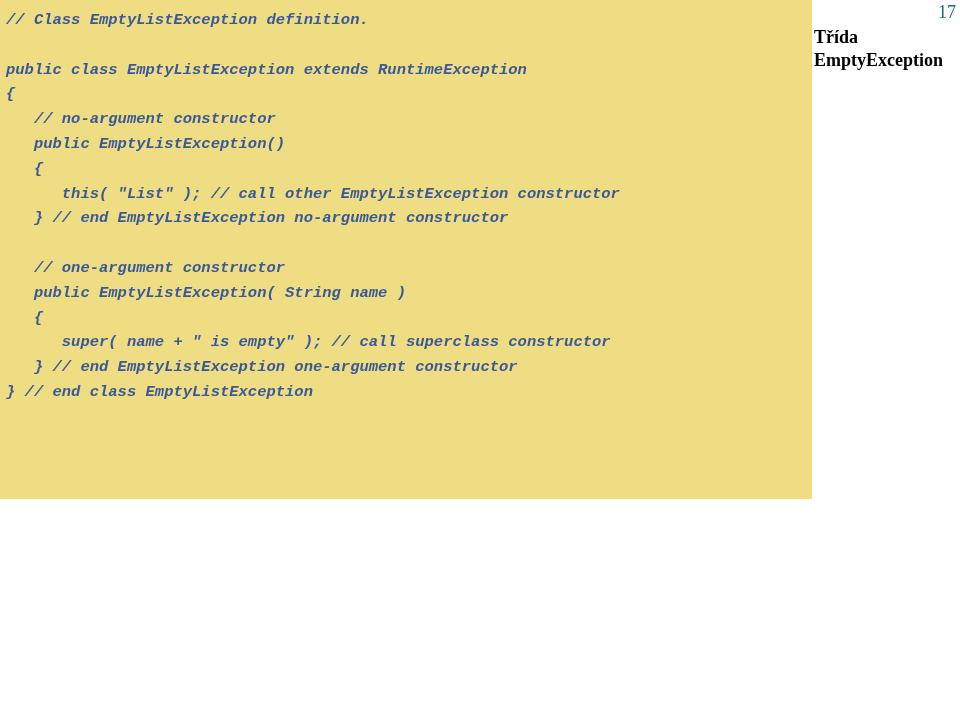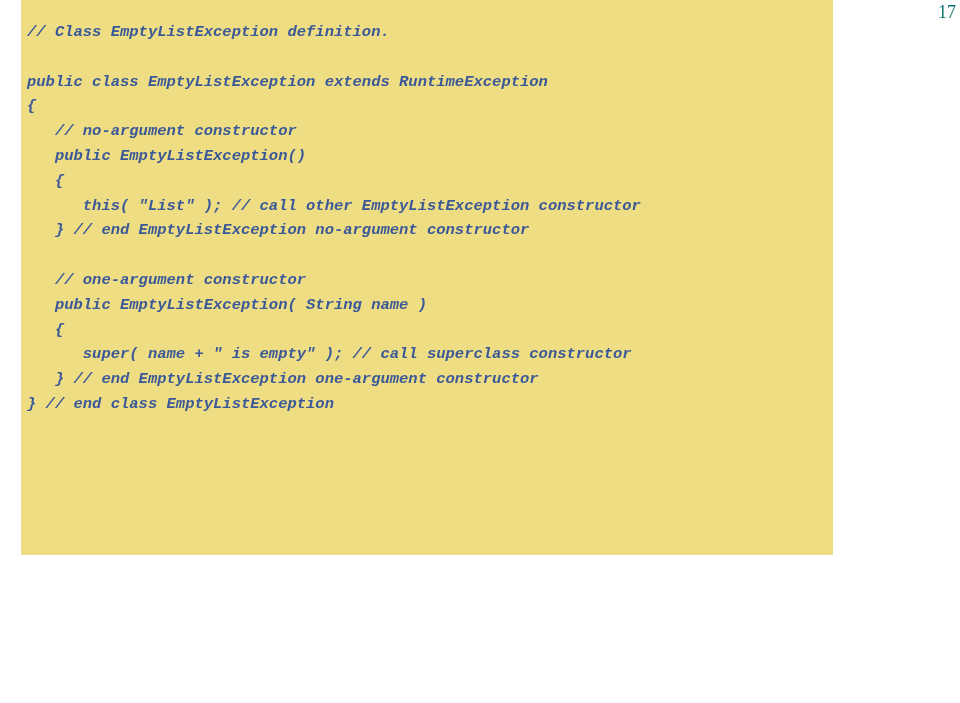--- a/index.html
+++ b/index.html
@@ -8,30 +8,29 @@
     height: 703px;
     background: #ffffff;
     font-family: "Consolas", "Courier New", monospace;
     position: relative;
   }
   .code-block {
     position: absolute;
     top: 0;
     left: 0;
     width: 812px;
-    height: 555px;
+    height: 499px;
     background: #eedd83;
-    padding: 20px 6px;
+    padding: 8px 6px;
     font-size: 15.5px;
     line-height: 1.6;
     font-weight: bold;
     font-style: italic;
     color: #3b5998;
     white-space: pre;
-    margin-left: 21px;
   }
   .sidebar {
     position: absolute;
     top: 4px;
     right: 22px;
     width: 120px;
     font-family: "Times New Roman", serif;
     text-align: left;
   }
   .osnova {
@@ -76,13 +75,17 @@
 <span>   // one-argument constructor</span>
 <span>   public EmptyListException( String name )</span>
 <span>   {</span>
 <span>      super( name + " is empty" ); // call superclass constructor</span>
 <span>   } // end EmptyListException one-argument constructor</span>
 <span>} // end class EmptyListException</span></div>
 
 <div class="page-num">17</div>
 
 <div class="sidebar">
+  <div class="side-label">
+    <div>Třída</div>
+    <div>EmptyException</div>
+  </div>
 </div>
 
 </body></html>

